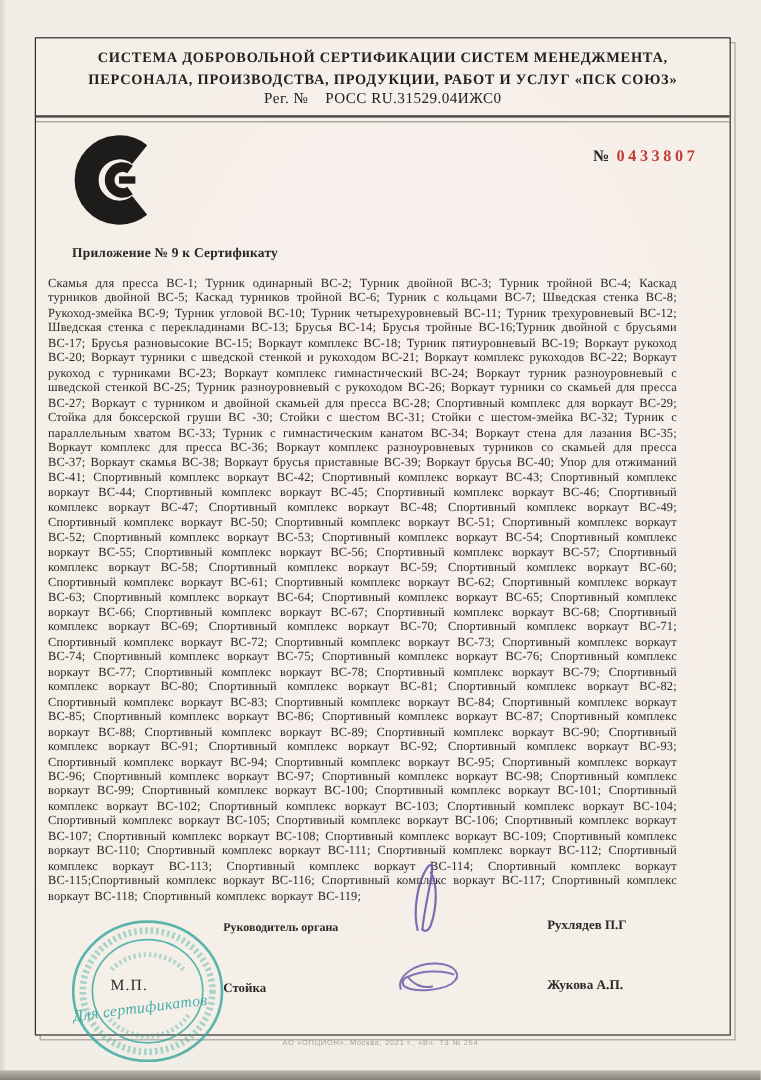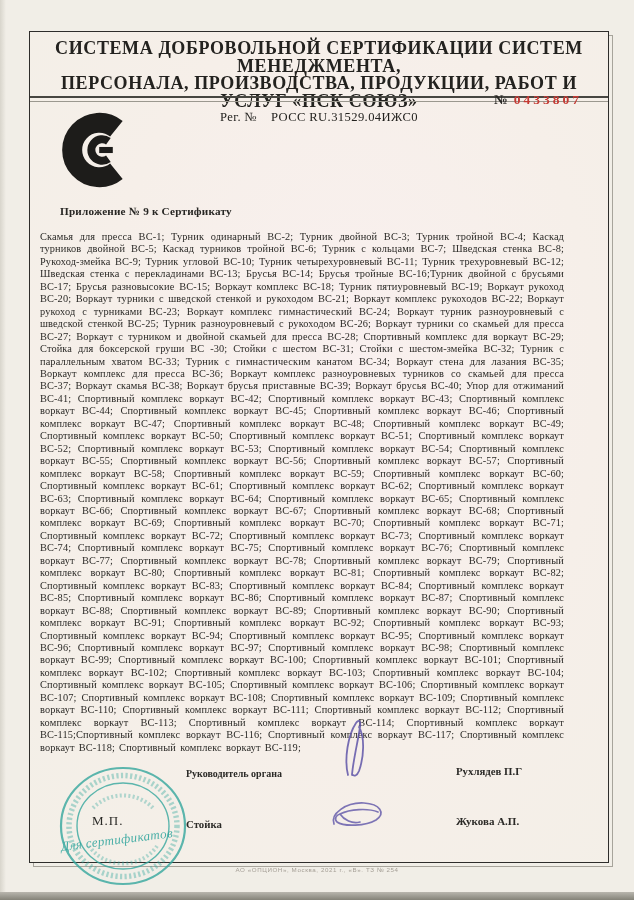--- a/index.html
+++ b/index.html
@@ -20,31 +20,31 @@
   
   .frame-shadow{position:absolute;left:33px;top:35px;width:578px;height:830px;
     border:1px solid #a7a49b;}
   .frame{position:absolute;left:29px;top:31px;width:578px;height:830px;
     border:1.6px solid #2e2d2b;
     background:radial-gradient(ellipse at 55% 42%, #f9f0ef 0%, #f6efe9 55%, #f3efe7 100%);
   }
 
   
   .header{position:absolute;left:0;top:0;width:100%;padding-top:8px;text-align:center;}
-  .header-title{font-weight:bold;font-size:18px;line-height:17.5px;color:#23221f;
+  .header-title{font-weight:bold;font-size:12px;line-height:17.5px;color:#23221f;
     letter-spacing:0.6px;}
   .reg-line{margin-top:0;font-weight:normal;font-size:12.6px;color:#23221f;letter-spacing:0.4px;}
   .reg-line .gap{display:inline-block;width:14px;}
   .header-rule{position:absolute;left:0;top:64px;width:100%;height:0;
     border-top:2.6px solid #474641;}
   .header-rule2{position:absolute;left:0;top:69px;width:100%;height:0;
     border-top:1px solid #9b988f;}
 
   
-  .cert-no{position:absolute;right:26px;top:60px;font-size:13.5px;font-weight:bold;color:#2a2926;}
+  .cert-no{position:absolute;right:26px;top:90px;font-size:13.5px;font-weight:bold;color:#2a2926;}
   .cert-no .digits{color:#c43a34;letter-spacing:3px;font-weight:bold;margin-left:6px;}
 
   
   .logo{position:absolute;left:29px;top:78px;width:82px;height:80px;}
 
   
   .appendix-title{position:absolute;left:30px;top:173px;font-weight:bold;font-size:11.2px;
     color:#282724;letter-spacing:0.2px;}
 
   

